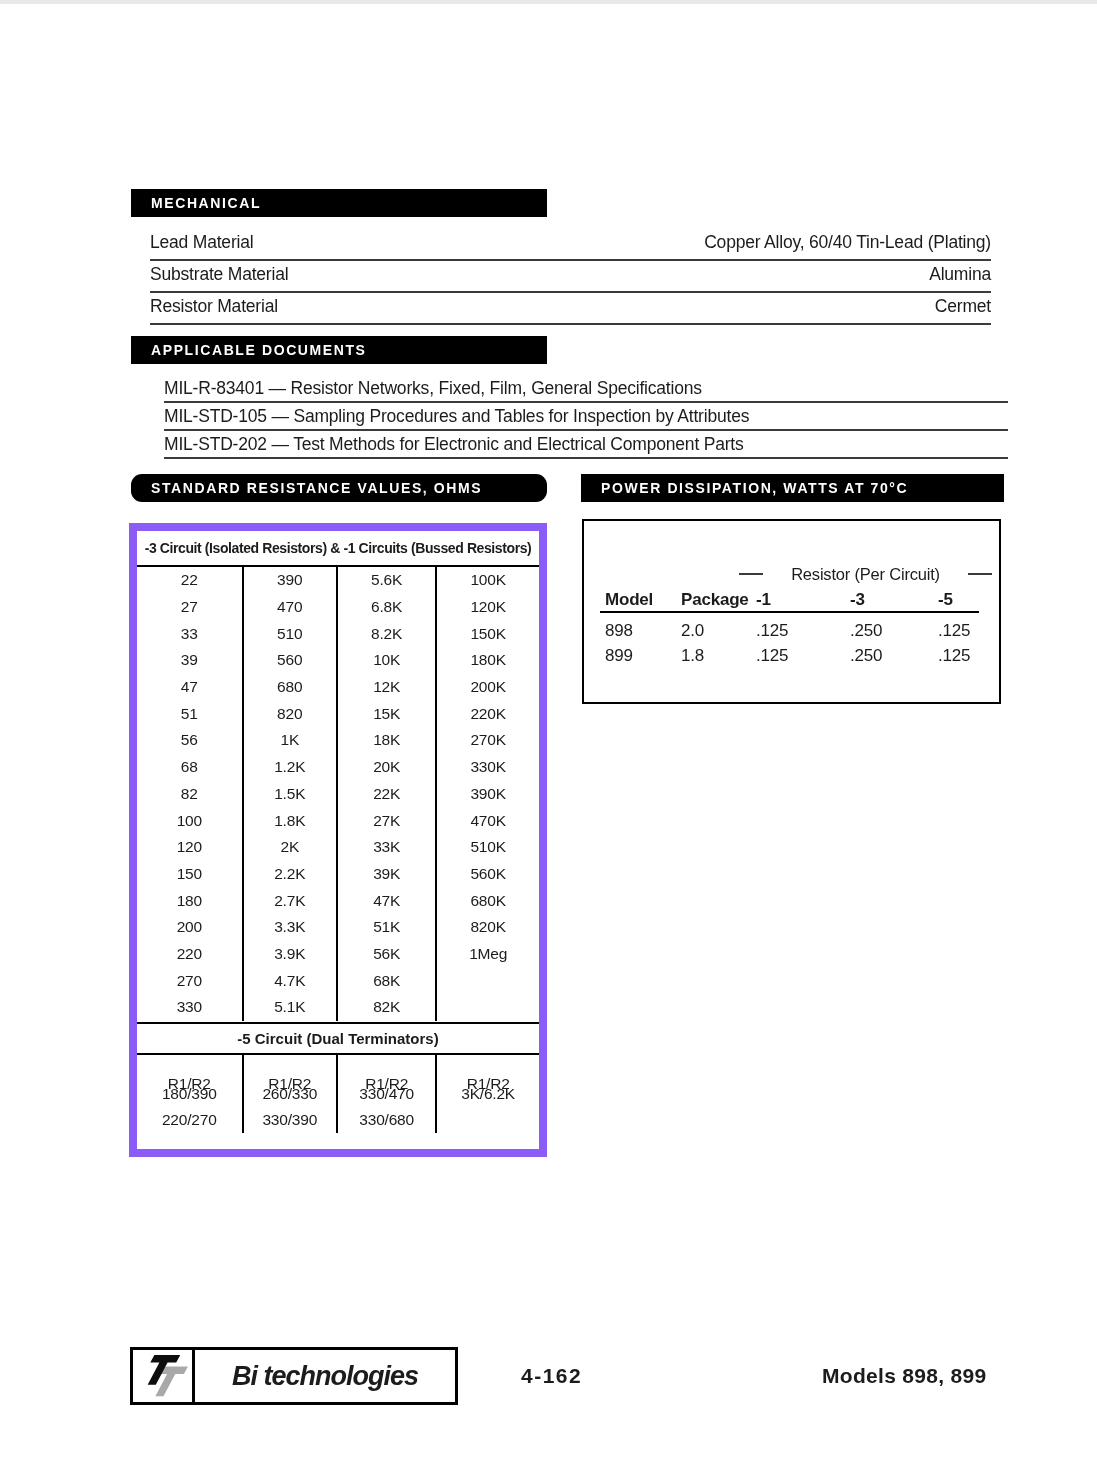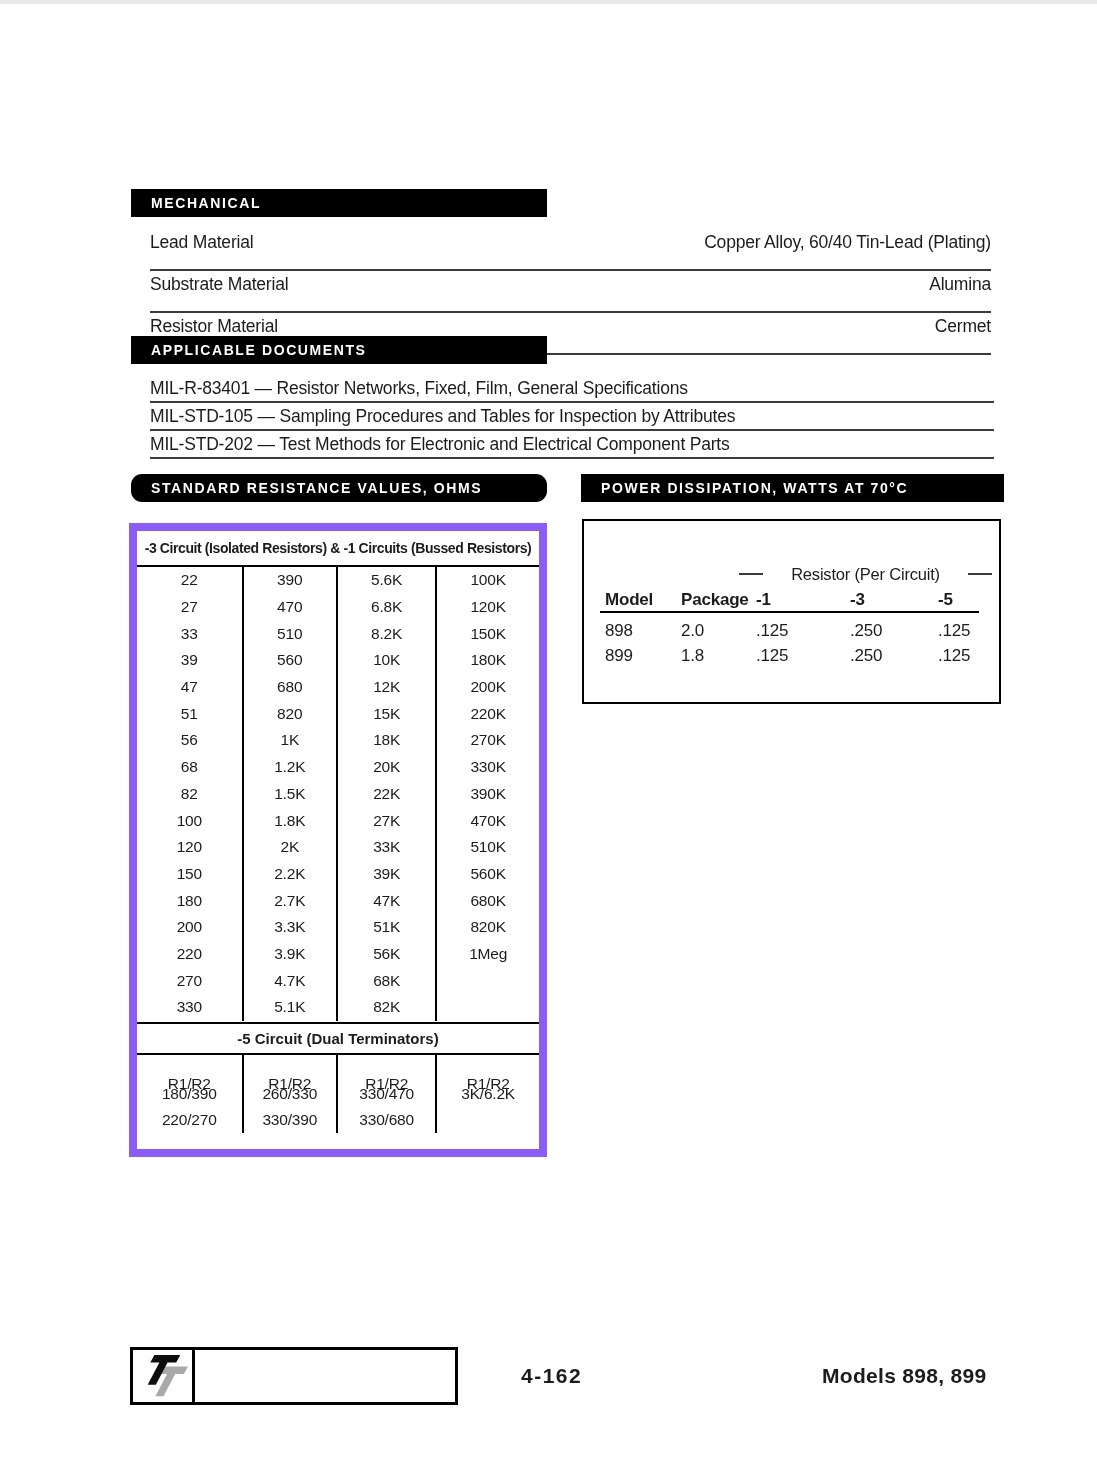--- a/index.html
+++ b/index.html
@@ -29,27 +29,27 @@
   }
   #bar-mechanical{left:131px;top:185px;width:416px;}
   #bar-docs{left:131px;top:332px;width:416px;}
   #bar-res{left:131px;top:470px;width:416px;border-radius:11px;}
   #bar-power{left:581px;top:470px;width:423px;}
 
   
   .kv-rows{position:absolute;left:150px;top:225px;width:841px;}
   .kv-row{
     display:flex;justify-content:space-between;align-items:flex-end;
-    height:24px;padding-bottom:16px;
+    height:24px;padding-bottom:6px;
     border-bottom:2px solid #3a3a3a;
     font-size:17.5px;letter-spacing:-0.2px;
   }
 
   
-  .doc-rows{position:absolute;left:150px;top:371px;width:844px;}
+  .doc-rows{position:absolute;left:164px;top:371px;width:844px;}
   .doc-row{
     display:flex;align-items:flex-end;
     height:24px;padding-bottom:2px;
     border-bottom:2px solid #3a3a3a;
     font-size:17.5px;letter-spacing:-0.2px;
     white-space:nowrap;
   }
 
   
   .res-table{
@@ -281,17 +281,18 @@
       </div>
   </div>
 
   <div class="footer-box">
     <div class="logo-cell">
       <svg width="50" height="48" viewBox="0 0 52 50" aria-hidden="true">
         <path d="M0 0 H27 V8 H18 V31 H9.5 V8 H0 Z" transform="translate(25,15) skewX(-28)" fill="#a9a9a9"></path>
         <path d="M0 0 H27 V8 H18 V31 H9.5 V8 H0 Z" transform="translate(17,3) skewX(-28)" fill="#0d0d0d"></path>
       </svg>
     </div>
+    <div class="brand-cell">Bi technologies</div>
   </div>
   <div class="page-num">4-162</div>
   <div class="models">Models 898, 899</div>
 
 </div>
 
 </body></html>

